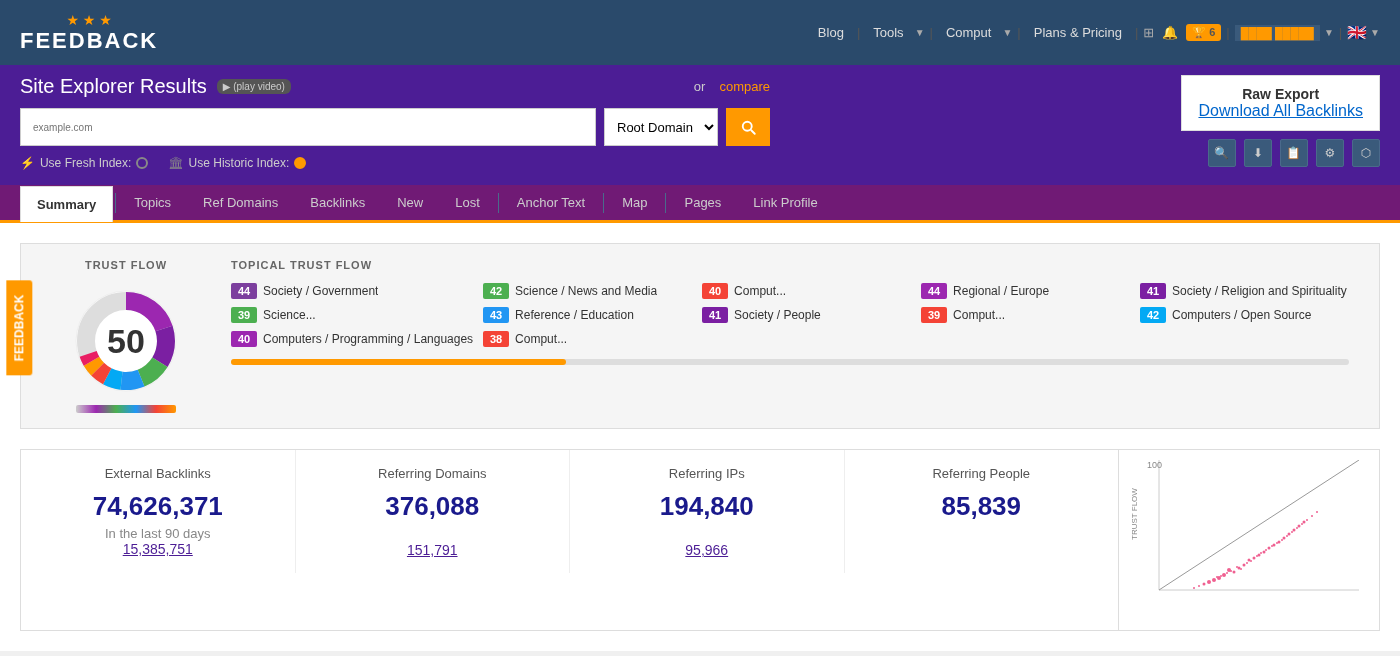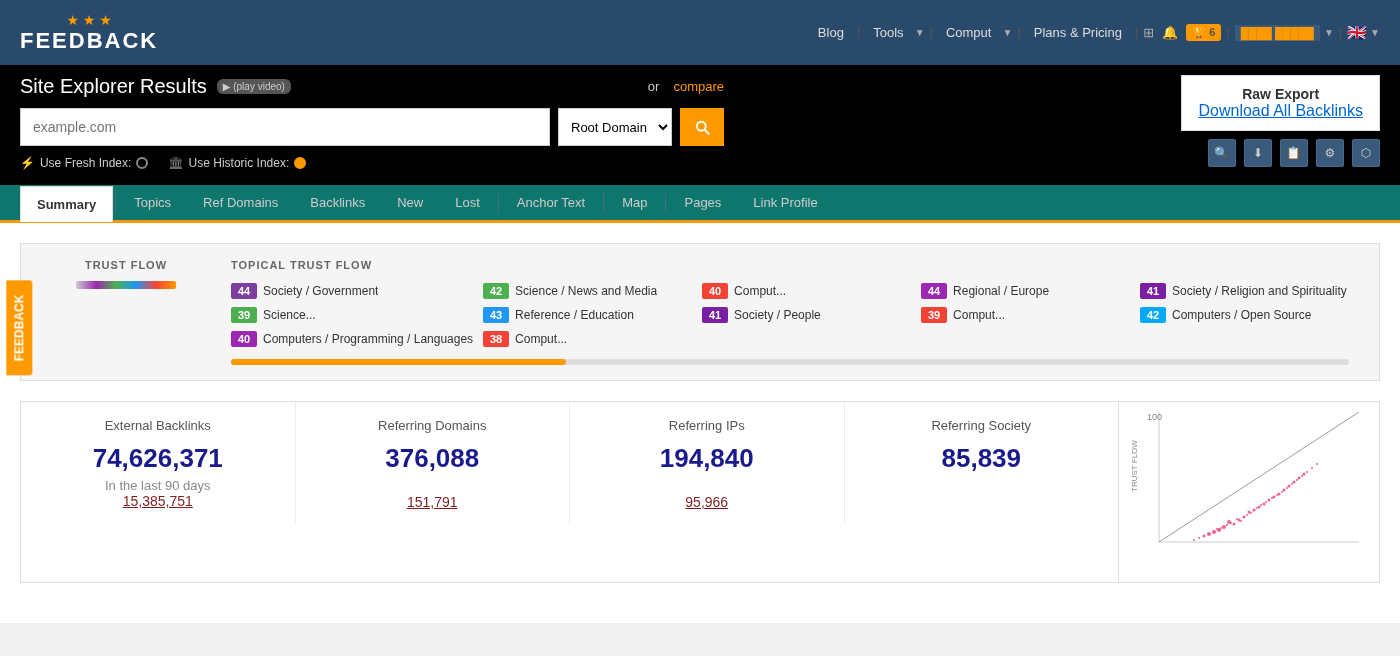--- a/index.html
+++ b/index.html
@@ -10,41 +10,41 @@
     .logo { display: flex; align-items: center; gap: 8px; }
     .logo-text { color: white; font-size: 22px; font-weight: bold; letter-spacing: 2px; }
     .logo-stars { color: #f90; font-size: 14px; display: block; text-align: center; }
     .nav-links { display: flex; align-items: center; gap: 5px; color: #ccc; font-size: 13px; }
     .nav-links a { color: #ddd; text-decoration: none; padding: 4px 8px; }
     .nav-links span { color: #555; }
     .nav-dropdown { display: flex; align-items: center; gap: 3px; cursor: pointer; color: #ddd; }
     .trophy-badge { background: #f90; color: white; padding: 2px 6px; border-radius: 3px; font-size: 11px; font-weight: bold; }
 
     
-    .sub-header { background: #000000; padding: 10px 20px 15px; }
+    .sub-header { background: #4c1d95; padding: 10px 20px 15px; }
     .site-explorer-title { display: flex; align-items: center; gap: 10px; margin-bottom: 10px; }
     .site-explorer-title h1 { color: white; font-size: 20px; font-weight: normal; }
     .play-video { background: #555; color: #ccc; font-size: 10px; padding: 2px 6px; border-radius: 6px; cursor: pointer; }
     .compare-link { color: #f90; text-decoration: none; margin-left: 4px; }
     .search-row { display: flex; align-items: center; gap: 8px; }
-    .search-input { width: 530px; height: 38px; padding: 0 12px; font-size: 14px; border: 1px solid #ccc; outline: none; }
+    .search-input { width: 576px; height: 38px; padding: 0 12px; font-size: 10px; border: 1px solid #ccc; outline: none; }
     .domain-select { height: 38px; padding: 4px 8px; font-size: 13px; border: 1px solid #ccc; background: white; cursor: pointer; }
     .search-btn { width: 44px; height: 38px; background: #f90; border: none; cursor: pointer; display: flex; align-items: center; justify-content: center; }
     .search-btn svg { fill: white; }
     .raw-export-box { background: white; border: 1px solid #ddd; padding: 10px 16px; text-align: center; margin-left: auto; }
     .raw-export-box .title { font-weight: bold; font-size: 14px; color: #333; }
     .raw-export-box .subtitle { color: #0066cc; font-size: 16px; cursor: pointer; text-decoration: underline; }
     .index-options { display: flex; align-items: center; gap: 20px; margin-top: 10px; color: #ccc; font-size: 12px; }
     .index-options span { display: flex; align-items: center; gap: 5px; cursor: pointer; }
     .toolbar-icons { display: flex; gap: 8px; margin-top: 8px; justify-content: flex-end; }
     .toolbar-icon { width: 28px; height: 28px; background: #3a5a7b; border: 1px solid #4a6a8b; display: flex; align-items: center; justify-content: center; cursor: pointer; color: #ccc; font-size: 12px; border-radius: 2px; }
     .top-right-area { display: flex; flex-direction: column; align-items: flex-end; min-width: 160px; }
 
     
-    .nav-tabs { background: #0f766e; border-bottom: 3px solid #f90; display: flex; align-items: center; padding: 0 20px; }
+    .nav-tabs { background: #701a75; border-bottom: 3px solid #f90; display: flex; align-items: center; padding: 0 20px; }
     .nav-tab { padding: 10px 16px; color: #ccc; cursor: pointer; font-size: 13px; text-decoration: none; display: block; }
     .nav-tab.active { color: white; background: white; color: #333; font-weight: bold; margin-bottom: -3px; border-top: 1px solid #ddd; border-left: 1px solid #ddd; border-right: 1px solid #ddd; }
     .tab-divider { width: 1px; height: 20px; background: #4a6a8b; margin: 0 2px; }
 
     
     .main { background: white; min-height: 400px; }
     .content { padding: 20px; }
 
     
     .metrics-section { background: #f5f5f5; border: 1px solid #ddd; padding: 15px; margin-bottom: 20px; display: flex; gap: 0; }
@@ -61,21 +61,21 @@
     .ttf-badge { color: white; font-size: 11px; font-weight: bold; padding: 2px 5px; border-radius: 2px; min-width: 26px; text-align: center; }
     .ttf-label { font-size: 12px; color: #333; overflow: hidden; text-overflow: ellipsis; }
 
     
     .citation-flow { text-align: center; min-width: 180px; }
     .citation-flow h3 { font-size: 11px; color: #666; letter-spacing: 1px; margin-bottom: 10px; text-transform: uppercase; }
     .stat-item { flex: 1; text-align: center; padding: 15px 10px; border-right: 1px solid #eee; }
     .stat-item:last-child { border-right: none; }
     .stat-label { color: #555; font-size: 13px; line-height: 1.4; margin-bottom: 8px; }
     .stat-value { color: #1a1a8c; font-size: 26px; font-weight: bold; }
-    .stat-sub { color: #7f1d1d; font-size: 14px; text-decoration: underline; cursor: pointer; }
+    .stat-sub { color: #4c1d95; font-size: 14px; text-decoration: underline; cursor: pointer; }
   </style>
 </head>
 <body>
 
 <div style="position:fixed;left:-28px;top:50%;transform:translateY(-50%) rotate(-90deg);background:#f90;color:white;padding:6px 14px;font-size:12px;font-weight:bold;cursor:pointer;z-index:1000;white-space:nowrap;border-radius:0 0 3px 3px;">FEEDBACK</div>
 
 <div class="header">
   <div class="logo">
     <div>
       <span class="logo-stars">★ ★ ★</span>
@@ -184,20 +184,37 @@
   <a class="nav-tab" href="#">Link Profile</a>
 </div>
 
 <div class="main">
   <div class="content">
 
     <div class="metrics-section">
 
       <div class="trust-flow">
         <h3>TRUST FLOW</h3>
+        <div style="position:relative;width:120px;height:120px;margin:0 auto;">
+          <svg width="120" height="120" viewBox="0 0 120 120">
+            <circle cx="60" cy="60" r="50" fill="white" stroke="#eee" stroke-width="1"></circle>
+
+            <circle cx="60" cy="60" r="40" fill="none" stroke="#ddd" stroke-width="18"></circle>
+            <circle cx="60" cy="60" r="40" fill="none" stroke="#9c27b0" stroke-width="18" stroke-dasharray="50 202" stroke-dashoffset="0" transform="rotate(-90 60 60)"></circle>
+            <circle cx="60" cy="60" r="40" fill="none" stroke="#7b1fa2" stroke-width="18" stroke-dasharray="35 202" stroke-dashoffset="-50" transform="rotate(-90 60 60)"></circle>
+            <circle cx="60" cy="60" r="40" fill="none" stroke="#4caf50" stroke-width="18" stroke-dasharray="25 202" stroke-dashoffset="-85" transform="rotate(-90 60 60)"></circle>
+            <circle cx="60" cy="60" r="40" fill="none" stroke="#2196f3" stroke-width="18" stroke-dasharray="20 202" stroke-dashoffset="-110" transform="rotate(-90 60 60)"></circle>
+            <circle cx="60" cy="60" r="40" fill="none" stroke="#03a9f4" stroke-width="18" stroke-dasharray="15 202" stroke-dashoffset="-130" transform="rotate(-90 60 60)"></circle>
+            <circle cx="60" cy="60" r="40" fill="none" stroke="#f44336" stroke-width="18" stroke-dasharray="12 202" stroke-dashoffset="-145" transform="rotate(-90 60 60)"></circle>
+            <circle cx="60" cy="60" r="40" fill="none" stroke="#ff9800" stroke-width="18" stroke-dasharray="10 202" stroke-dashoffset="-157" transform="rotate(-90 60 60)"></circle>
+            <circle cx="60" cy="60" r="40" fill="none" stroke="#e91e63" stroke-width="18" stroke-dasharray="8 202" stroke-dashoffset="-167" transform="rotate(-90 60 60)"></circle>
+            <circle cx="60" cy="60" r="28" fill="white"></circle>
+          </svg>
+          <div style="position:absolute;top:50%;left:50%;transform:translate(-50%,-50%);font-size:34px;font-weight:bold;color:#333;">50</div>
+        </div>
         <div style="font-size:9px;color:#ccc;text-align:center;margin-top:4px;">
           <span style="display:block;height:8px;background:linear-gradient(to right,#ccc 0%,#9c27b0 20%,#4caf50 40%,#2196f3 60%,#f44336 80%,#ff9800 100%);width:100px;margin:0 auto;border-radius:2px;"></span>
         </div>
       </div>
 
       <div class="topical-trust-flow">
         <h3>TOPICAL TRUST FLOW</h3>
         <div class="ttf-grid">
 
           <div class="ttf-item">
@@ -279,21 +296,21 @@
         </div>
         <div class="stat-item">
           <div class="stat-label">Referring
 IPs</div>
           <div class="stat-value">194,840</div>
           <div style="height:20px;"></div>
           <div class="stat-sub">95,966</div>
         </div>
         <div class="stat-item">
           <div class="stat-label">Referring
-Society</div>
+People</div>
           <div class="stat-value">85,839</div>
           <div style="height:20px;"></div>
         </div>
       </div>
 
       <div style="min-width:260px;max-width:280px;height:180px;background:white;border-left:1px solid #ddd;padding:10px;position:relative;">
         <svg width="240" height="160" viewBox="0 0 240 160">
 
           <line x1="30" y1="0" x2="30" y2="130" stroke="#ccc" stroke-width="1"></line>
 

